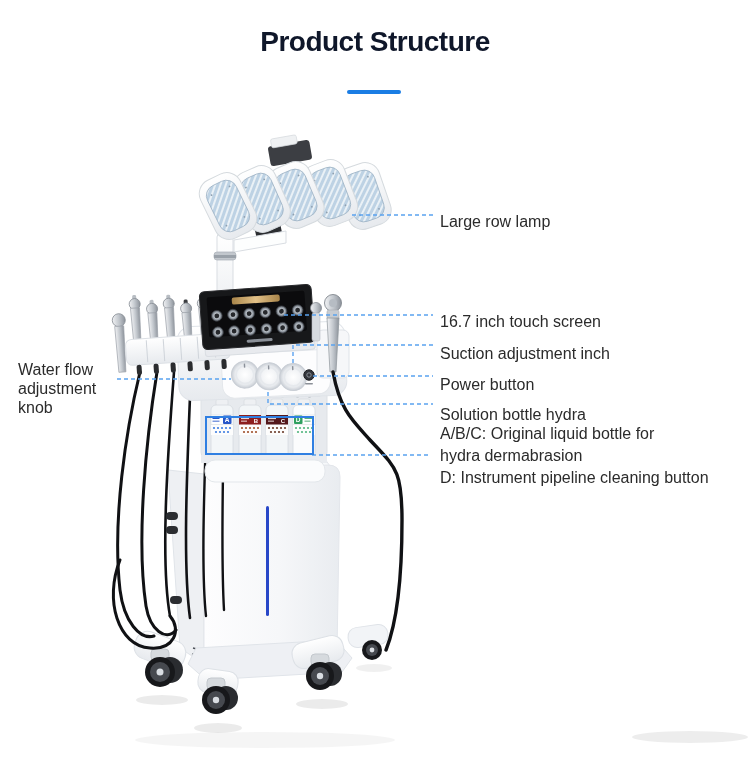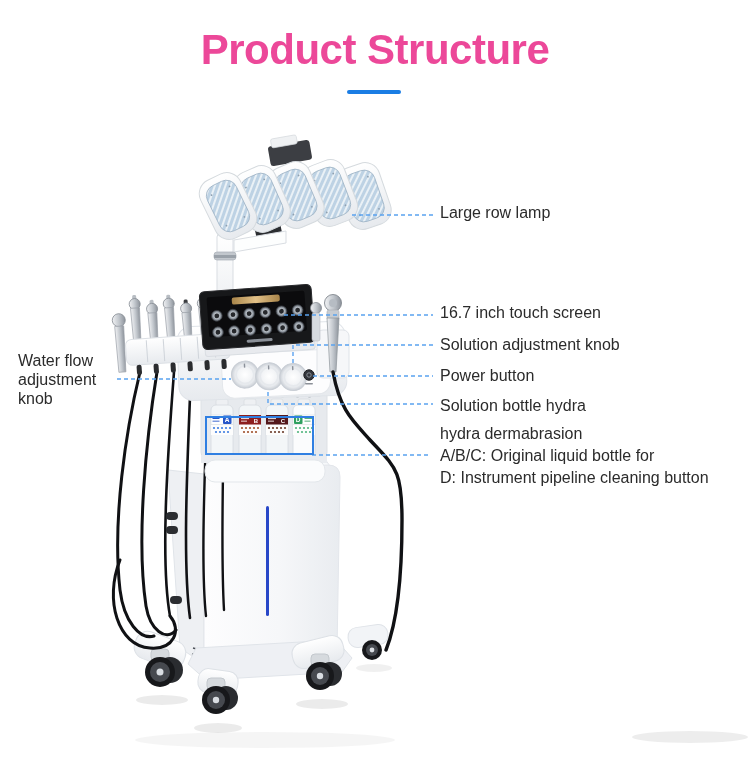--- a/index.html
+++ b/index.html
@@ -2,27 +2,27 @@
 <html><head>
 <meta charset="utf-8">
 <style>
   html,body{margin:0;padding:0;}
   body{
     position:relative;width:750px;height:774px;background:#ffffff;overflow:hidden;
     font-family:"Liberation Sans", sans-serif;
   }
   .page-title{
     position:absolute;left:0;top:26px;width:750px;text-align:center;
-    font-size:42px;font-weight:700;letter-spacing:-0.5px;color:#ec4899;
+    font-size:28px;font-weight:700;letter-spacing:-0.5px;color:#0f172a;
   }
   .title-underline{
     position:absolute;left:347px;top:90px;width:54px;height:4px;border-radius:2px;background:#1a7de4;
   }
   .label{
-    position:absolute;font-size:16px;line-height:20px;color:#2b2b2b;white-space:nowrap;
+    position:absolute;font-size:16px;line-height:20px;color:#2b2b2b;white-space:nowrap;margin-top:9px;
   }
   .label-left{
     right:637px;top:351px;width:95px;line-height:19px;text-align:left;white-space:normal;
   }
   .label-block{
     position:absolute;left:440px;top:423px;font-size:16px;line-height:22px;color:#2b2b2b;
   }
   svg{position:absolute;left:0;top:0;}
 </style>
 </head>
@@ -426,20 +426,20 @@
   </g>
   <rect x="206" y="417" width="107" height="37" fill="none" stroke="#2f7fe2" stroke-width="2"></rect>
 </svg>
 
 <div class="page-title">Product Structure</div>
 <div class="title-underline"></div>
 
 <div class="label label-left">Water flow adjustment knob</div>
 <div class="label" style="left:440px;top:203px">Large row lamp</div>
 <div class="label" style="left:440px;top:303px">16.7 inch touch screen</div>
-<div class="label" style="left:440px;top:335px">Solution adjustment knob</div>
+<div class="label" style="left:440px;top:335px">Suction adjustment inch</div>
 <div class="label" style="left:440px;top:366px">Power button</div>
 <div class="label" style="left:440px;top:396px">Solution bottle hydra</div>
 <div class="label-block">
+  <div>A/B/C: Original liquid bottle for</div>
   <div>hydra dermabrasion</div>
-  <div>A/B/C: Original liquid bottle for</div>
   <div>D: Instrument pipeline cleaning button</div>
 </div>
 
 </body></html>

